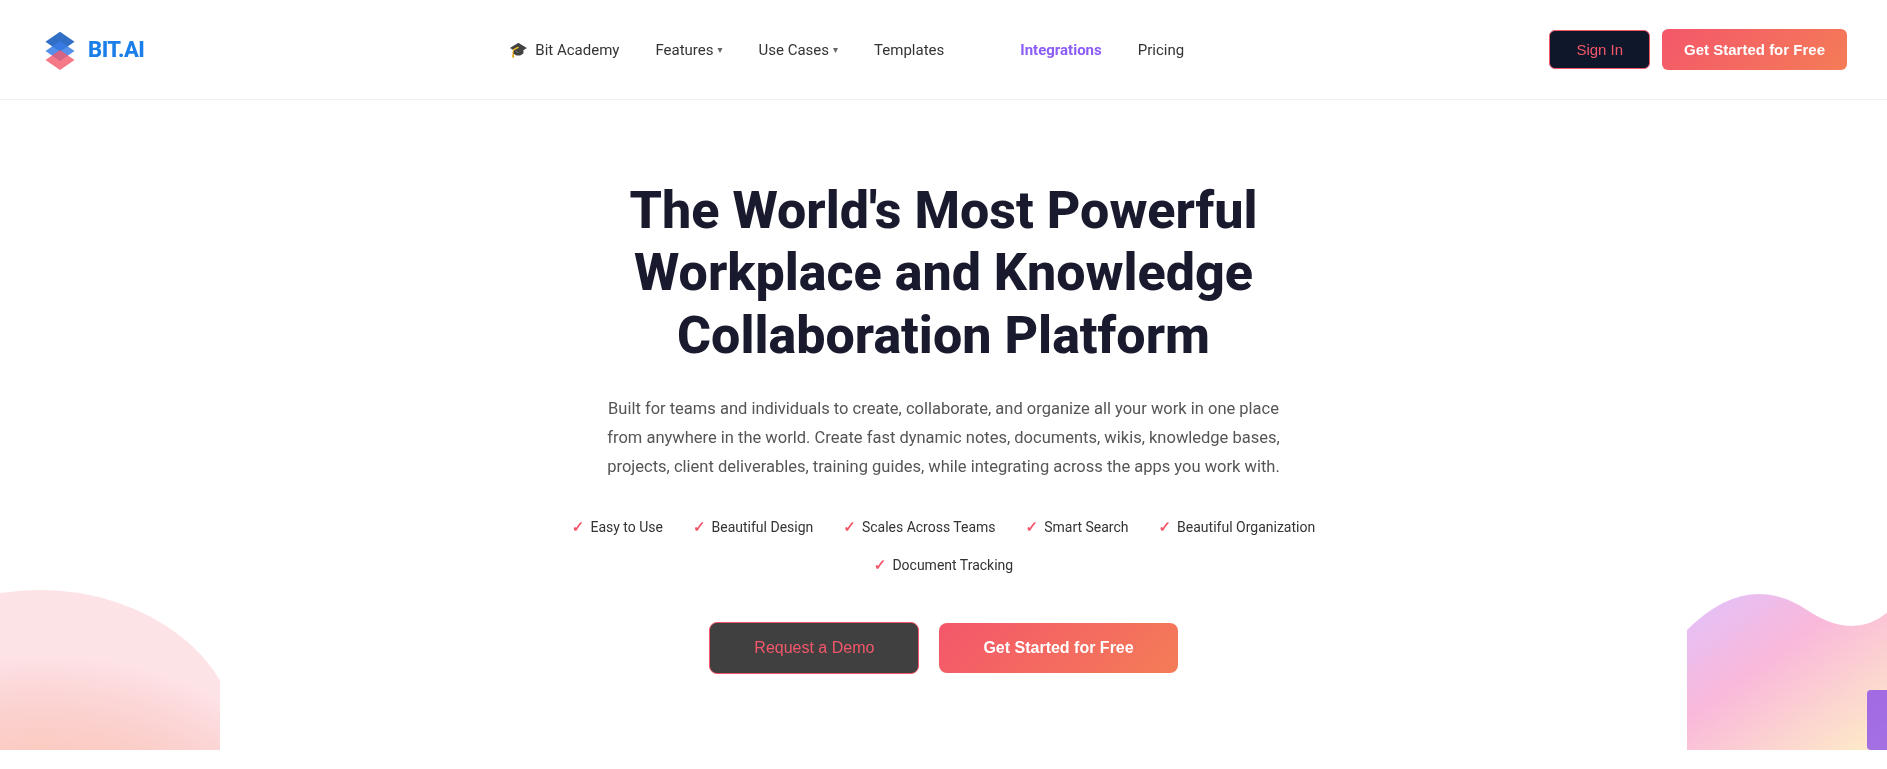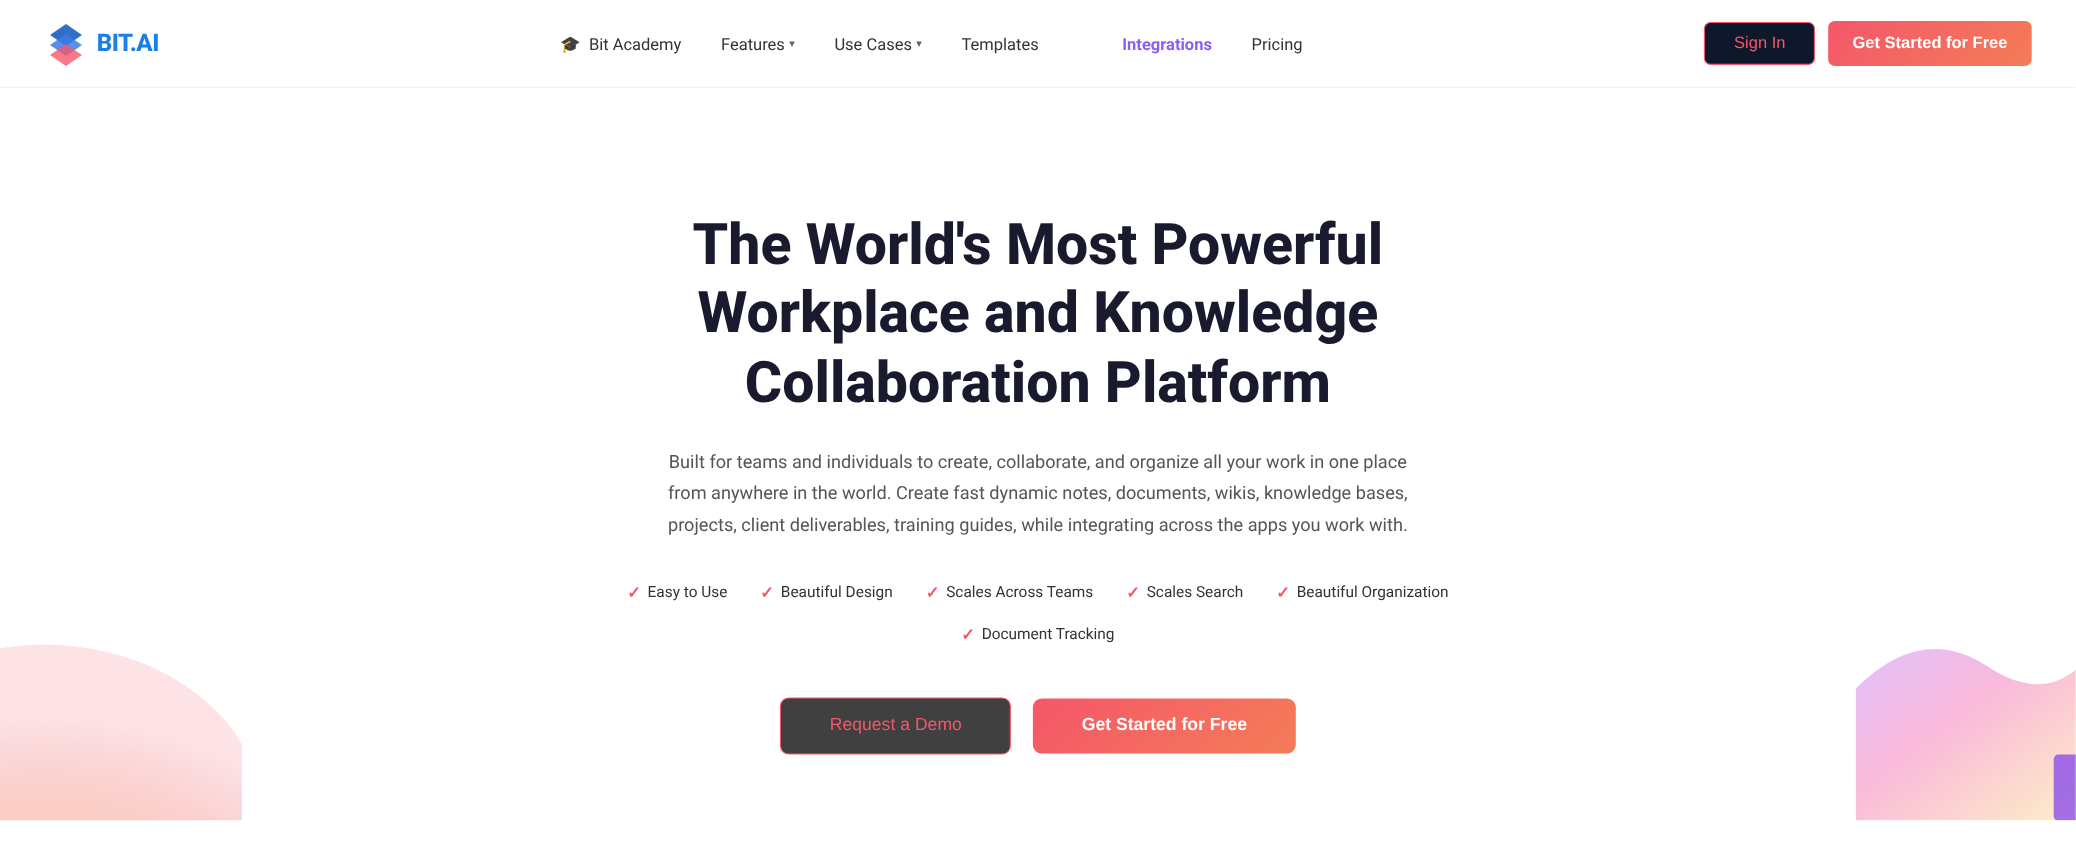--- a/index.html
+++ b/index.html
@@ -9,21 +9,21 @@
       color: #1a1a2e;
       overflow-x: hidden;
     }
 
     
     nav {
       display: flex;
       align-items: center;
       justify-content: space-between;
       padding: 4px 40px;
-      height: 80px;
+      height: 100px;
       border-bottom: 1px solid #f0f0f0;
       position: sticky;
       top: 0;
       background: #fff;
       z-index: 100;
     }
     .logo {
       display: flex;
       align-items: center;
       gap: 8px;
@@ -120,21 +120,20 @@
       right: -20px;
       width: 220px;
       height: 200px;
       z-index: 0;
     }
 
     .hero-content {
       position: relative;
       z-index: 1;
       max-width: 860px;
-      margin-top: 32px;
     }
     .hero-title {
       font-size: 52px;
       font-weight: 800;
       line-height: 1.2;
       color: #1a1a2e;
       margin-bottom: 28px;
     }
     .hero-subtitle {
       font-size: 16.5px;
@@ -301,21 +300,21 @@
       <div class="feature-badge">
         <span class="check-icon">✓</span>
         <span>Beautiful Design</span>
       </div>
       <div class="feature-badge">
         <span class="check-icon">✓</span>
         <span>Scales Across Teams</span>
       </div>
       <div class="feature-badge">
         <span class="check-icon">✓</span>
-        <span>Scales Search</span>
+        <span>Smart Search</span>
       </div>
       <div class="feature-badge">
         <span class="check-icon">✓</span>
         <span>Beautiful Organization</span>
       </div>
       <div class="feature-badge">
         <span class="check-icon">✓</span>
         <span>Document Tracking</span>
       </div>
     </div>

